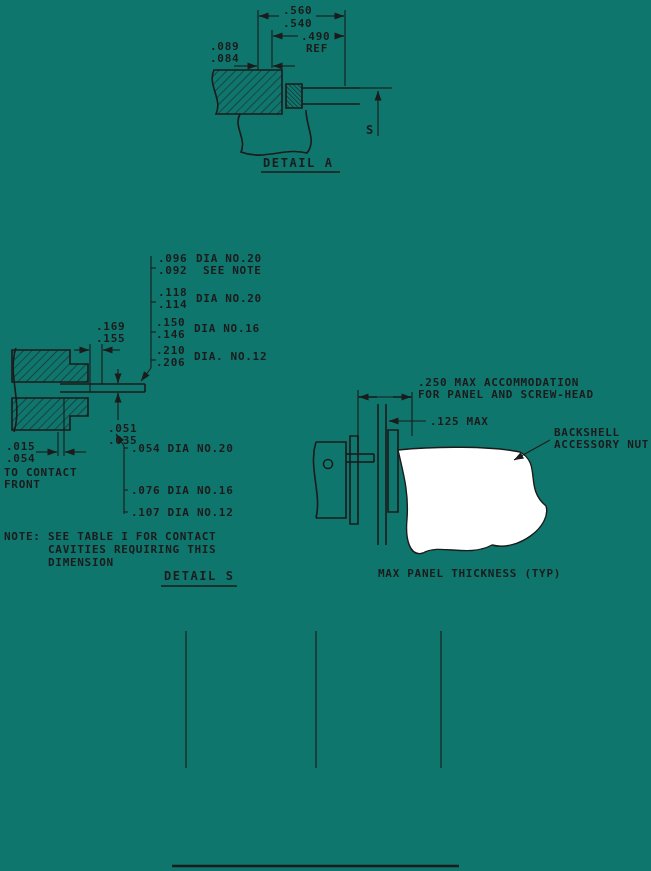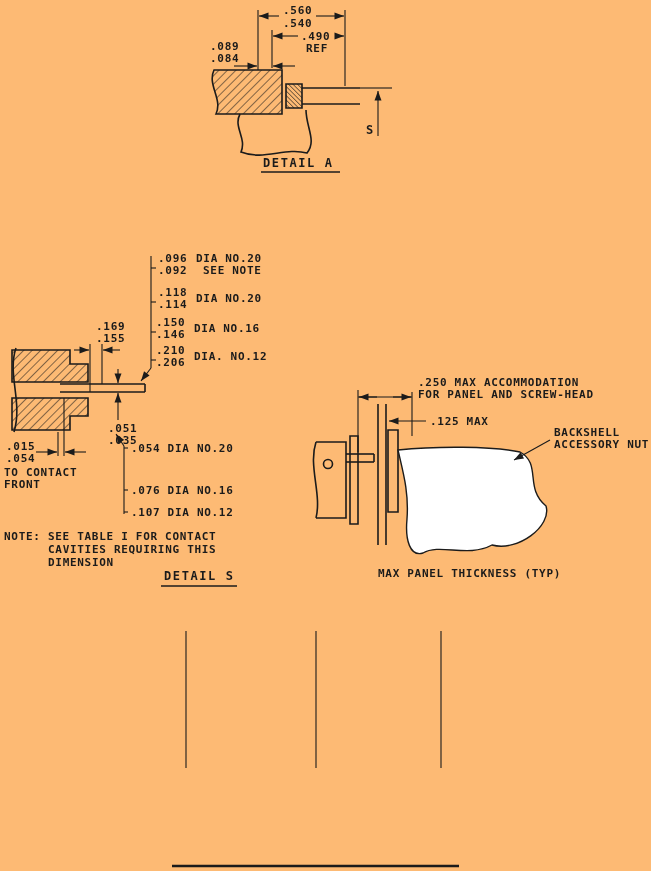--- a/index.html
+++ b/index.html
@@ -1,16 +1,16 @@
 <!DOCTYPE html>
 <html><head>
 <meta charset="utf-8">
 <style>
   html,body{margin:0;padding:0;background:#ffffff;}
-  .page{position:relative;width:651px;height:871px;background:#fdba74;overflow:hidden;}
+  .page{position:relative;width:651px;height:871px;background:#0f766e;overflow:hidden;}
   svg{display:block;}
   text{font-family:"DejaVu Sans Mono","Liberation Mono",monospace;font-weight:bold;fill:#1b1b1b;}
   .dim{font-size:11px;letter-spacing:0.7px;}
   .ttl{font-size:12px;letter-spacing:1.6px;}
   .ln{stroke:#1b1b1b;stroke-width:1.1;fill:none;}
   .thk{stroke:#1b1b1b;stroke-width:1.6;fill:none;}
   .hA{fill:url(#hatchA);stroke:#1b1b1b;stroke-width:1.6;}
   .hB{fill:url(#hatchB);stroke:#1b1b1b;stroke-width:1.6;}
   .blob{fill:#ffffff;stroke:#1b1b1b;stroke-width:1.4;}
 </style>

